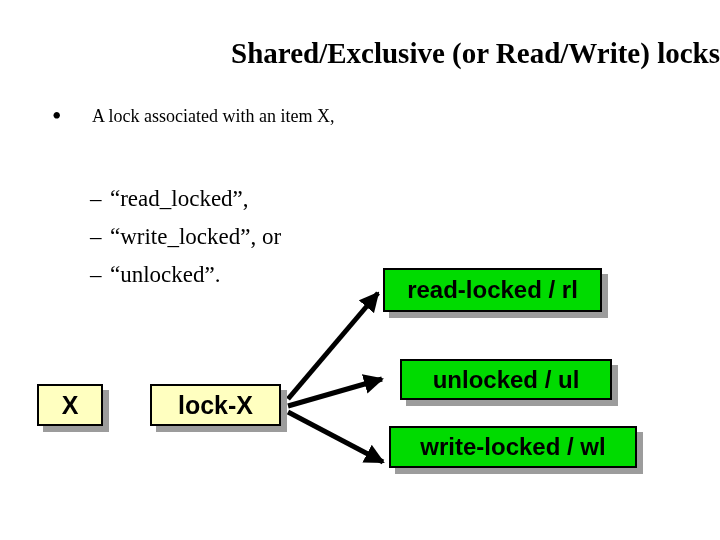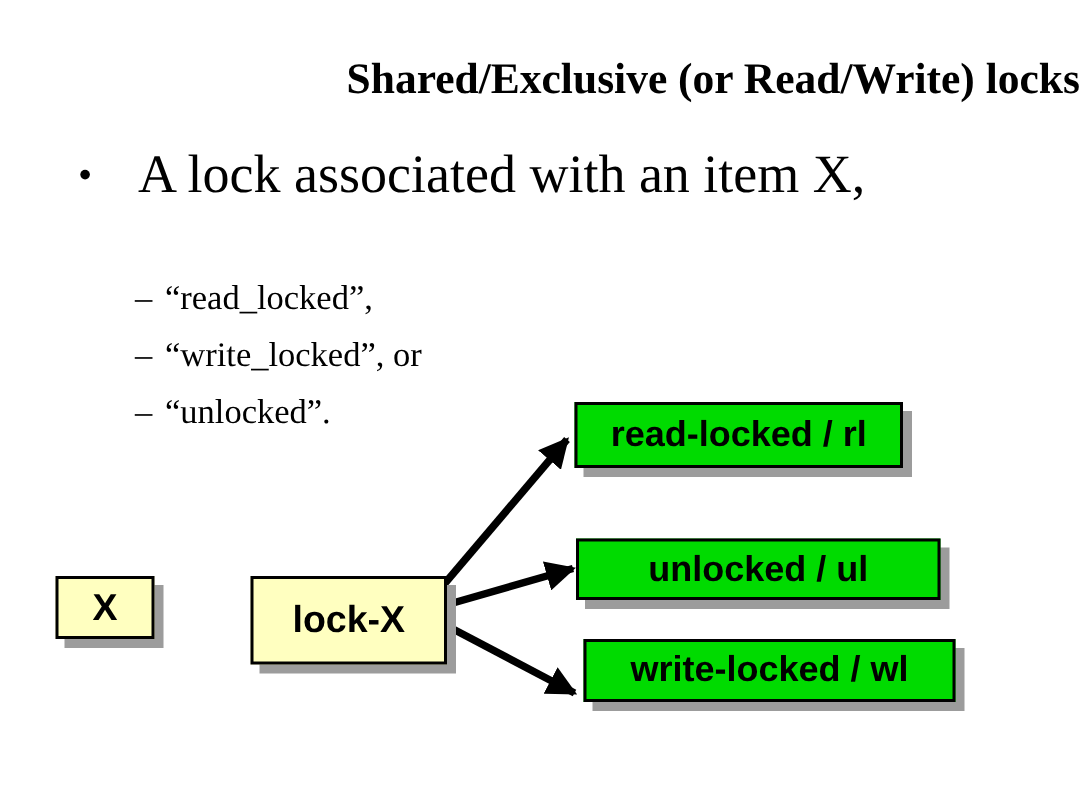--- a/index.html
+++ b/index.html
@@ -49,21 +49,21 @@
   }
   .bullet-marker {
     font-size: 27px;
     line-height: 37px;
     width: 40px;
     flex: 0 0 40px;
     text-align: left;
     padding-left: 4px;
   }
   .bullet-text {
-    font-size: 36px;
+    font-size: 18px;
     line-height: 37px;
   }
 
   
   .sub-bullets {
     position: absolute;
     left: 90px;
     top: 180px;
   }
   .sub-bullet-row {
@@ -87,23 +87,23 @@
     box-shadow: 6px 6px 0 var(--shadow-gray, #9c9c9c);
     box-sizing: border-box;
     font-family: "Liberation Sans", "DejaVu Sans", sans-serif;
     font-weight: bold;
     z-index: 2;
   }
   .dbox.yellow { background: var(--box-yellow, #ffffc0); font-size: 25px; }
   .dbox.green  { background: var(--box-green, #00db00); font-size: 24px; }
 
   .box-item   { left: 37px;  top: 384px; width: 66px;  height: 42px; }
-  .box-lock   { left: 167px; top: 384px; width: 131px; height: 59px; }
+  .box-lock   { left: 150px; top: 384px; width: 131px; height: 42px; }
   .box-read   { left: 383px; top: 268px; width: 219px; height: 44px; }
-  .box-unlock { left: 384px; top: 359px; width: 243px; height: 41px; }
+  .box-unlock { left: 400px; top: 359px; width: 212px; height: 41px; }
   .box-write  { left: 389px; top: 426px; width: 248px; height: 42px; }
 
   
   .arrow-layer {
     position: absolute;
     left: 0;
     top: 0;
     width: 720px;
     height: 540px;
     z-index: 1;

